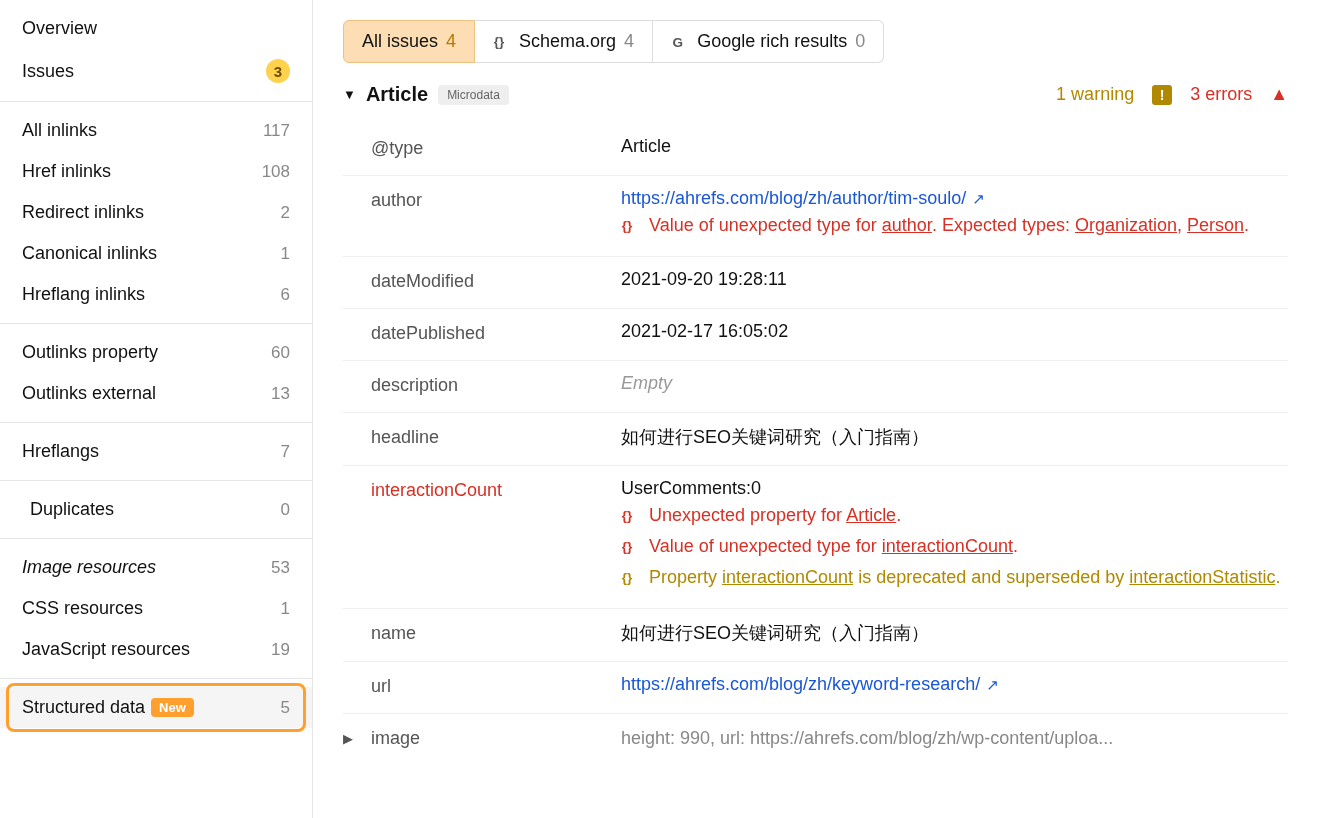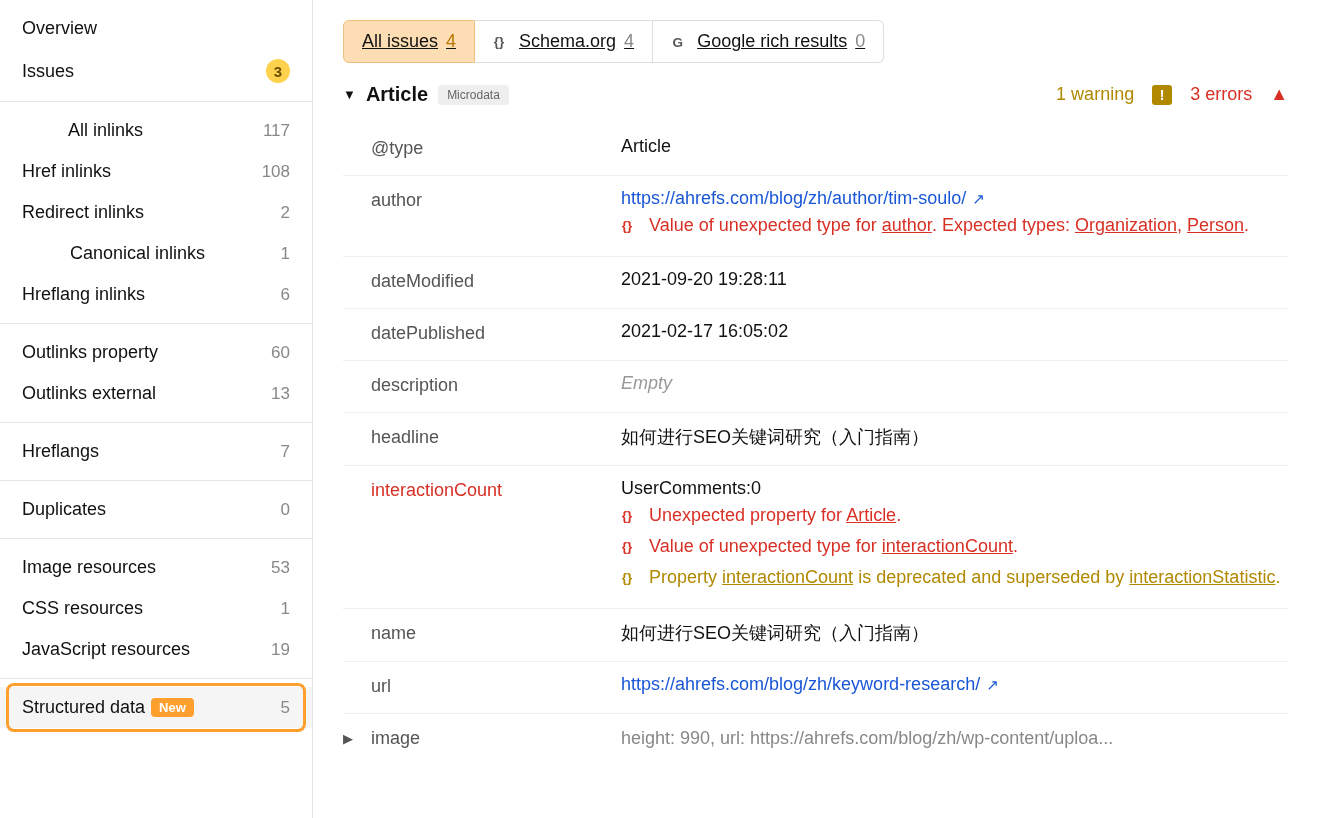--- a/index.html
+++ b/index.html
@@ -9,21 +9,21 @@
 .sidebar-group:last-child { border-bottom: none; }
 .sidebar-item { display: flex; justify-content: space-between; align-items: center; padding: 10px 22px; cursor: pointer; }
 .sidebar-item span.label { color: #111; }
 .sidebar-item .count { color: #888; font-size: 17px; }
 .badge-yellow { background: #ffd24d; color: #6b4e00; border-radius: 50%; width: 24px; height: 24px; display: inline-flex; align-items: center; justify-content: center; font-size: 15px; font-weight: 600; }
 .badge-new { background: #ff9f2e; color: #fff; border-radius: 4px; padding: 2px 8px; font-size: 13px; font-weight: 600; margin-left: 6px; }
 .sidebar-item.selected { position: relative; background: #f5f5f5; }
 .sidebar-item.selected::before { content: ""; position: absolute; inset: -4px 6px -4px 6px; border: 3px solid #ff9f2e; border-radius: 8px; pointer-events: none; }
 .main { flex: 1; padding: 20px 30px; overflow: hidden; }
 .tabs { display: flex; gap: 0; margin-bottom: 20px; }
-.tab { border: 1px solid #ddd; padding: 10px 18px; display: flex; align-items: center; gap: 8px; cursor: pointer; background: #fff; font-size: 18px; text-decoration: underline; }
+.tab { border: 1px solid #ddd; padding: 10px 18px; display: flex; align-items: center; gap: 8px; cursor: pointer; background: #fff; font-size: 18px; }
 .tab:first-child { border-top-left-radius: 6px; border-bottom-left-radius: 6px; }
 .tab:last-child { border-top-right-radius: 6px; border-bottom-right-radius: 6px; }
 .tab.active { background: #fdddb3; border-color: #f0c080; }
 .tab .tab-count { color: #888; }
 .tab.active .tab-count { color: #b87800; }
 .tab + .tab { border-left: none; }
 .section-header { display: flex; align-items: center; justify-content: space-between; margin-bottom: 12px; }
 .section-left { display: flex; align-items: center; gap: 10px; }
 .caret { font-size: 13px; }
 .section-title { font-size: 20px; font-weight: 700; }
@@ -68,39 +68,39 @@
         </div>
         <div class="sidebar-item">
           <span style="display: flex; align-items: center;">
             <span class="label">Issues</span>
           </span>
           <span class="badge-yellow">3</span>
         </div>
       </div>
       <div class="sidebar-group">
         <div class="sidebar-item">
-          <span style="display: flex;  margin-left: 46px;">
+          <span style="display: flex; ">
             <span class="label">All inlinks</span>
           </span>
           <span class="count">117</span>
         </div>
         <div class="sidebar-item">
           <span style="display: flex; align-items: center;">
             <span class="label">Href inlinks</span>
           </span>
           <span class="count">108</span>
         </div>
         <div class="sidebar-item">
           <span style="display: flex; align-items: center;">
             <span class="label">Redirect inlinks</span>
           </span>
           <span class="count">2</span>
         </div>
         <div class="sidebar-item">
-          <span style="display: flex; align-items: center; margin-left: 48px;">
+          <span style="display: flex; align-items: center;">
             <span class="label">Canonical inlinks</span>
           </span>
           <span class="count">1</span>
         </div>
         <div class="sidebar-item">
           <span style="display: flex; align-items: center;">
             <span class="label">Hreflang inlinks</span>
           </span>
           <span class="count">6</span>
         </div>
@@ -122,29 +122,29 @@
       <div class="sidebar-group">
         <div class="sidebar-item">
           <span style="display: flex; align-items: center; text-align: center;">
             <span class="label">Hreflangs</span>
           </span>
           <span class="count">7</span>
         </div>
       </div>
       <div class="sidebar-group">
         <div class="sidebar-item">
-          <span style="display: flex; align-items: center;">
+          <span style="display: flex; align-items: center; margin-left: 8px;">
             <span class="label">Duplicates</span>
           </span>
           <span class="count">0</span>
         </div>
       </div>
       <div class="sidebar-group">
         <div class="sidebar-item">
-          <span style="display: flex; ">
+          <span style="display: flex;  font-style: italic;">
             <span class="label">Image resources</span>
           </span>
           <span class="count">53</span>
         </div>
         <div class="sidebar-item">
           <span style="display: flex; align-items: center;">
             <span class="label">CSS resources</span>
           </span>
           <span class="count">1</span>
         </div>

